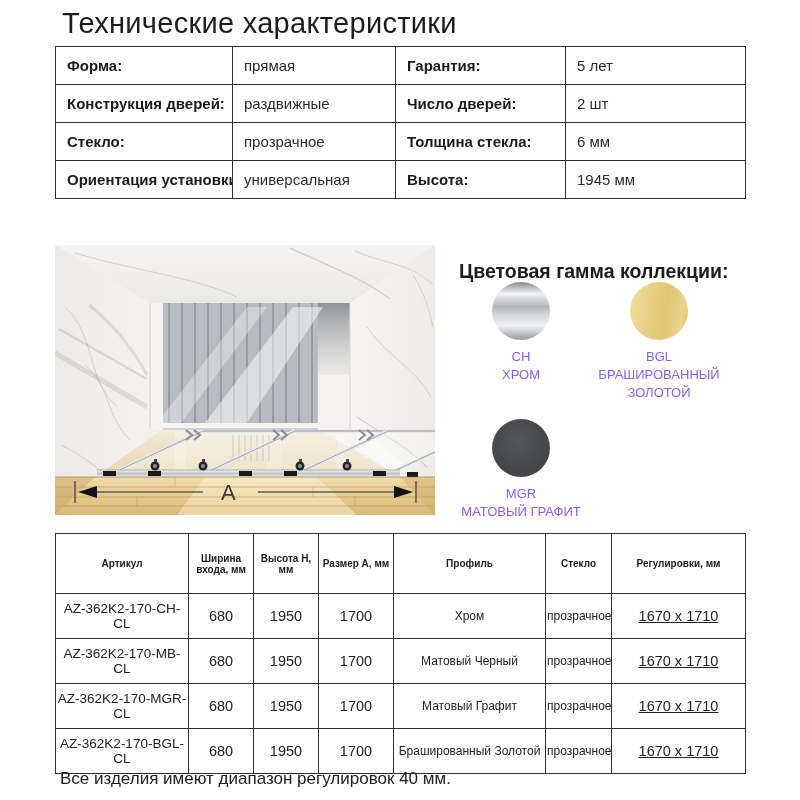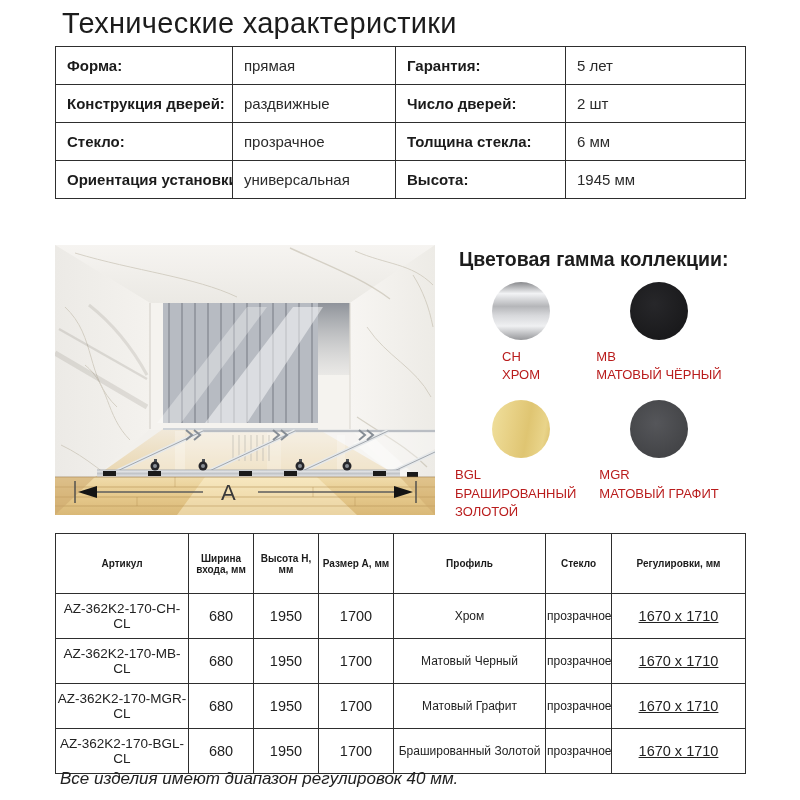--- a/index.html
+++ b/index.html
@@ -14,42 +14,42 @@
   .spec-table{position:absolute;left:55px;top:46px;width:690px;table-layout:fixed;}
   .spec-table td{border:1px solid #2e2e2e;height:37px;padding:0 8px 0 11px;
                  font-size:15px;vertical-align:middle;white-space:nowrap;overflow:hidden;}
   .spec-table td.lbl{font-weight:700;color:#1b1b1b;}
   .spec-table td.val{color:#2b2b2b;}
 
   
   .product-image{position:absolute;left:55px;top:245px;width:380px;height:270px;}
 
   
-  .colors-title{position:absolute;left:459px;top:248px;font-size:19.5px;font-weight:700;color:#1c1c1c;}
+  .colors-title{position:absolute;left:459px;top:260px;font-size:19.5px;font-weight:700;color:#1c1c1c;}
   .swatch-grid{position:absolute;left:452px;top:282px;width:276px;
                display:grid;grid-template-columns:138px 138px;row-gap:16px;}
   .swatch{display:flex;flex-direction:column;align-items:center;}
   .swatch .dot{width:58px;height:58px;border-radius:50%;margin-bottom:8px;}
   .dot-chrome{background:linear-gradient(180deg,#88898c 0%,#f2f3f5 20%,#b5b6b9 42%,#d8d9dc 58%,#eff0f2 76%,#97989b 100%);}
   .dot-black{background:radial-gradient(circle at 42% 38%,#27272a 0%,#1a1a1c 70%);}
   .dot-gold{background:linear-gradient(100deg,#f0e09e 0%,#e7d084 35%,#dfc572 60%,#e9d48a 85%,#d9bd66 100%);}
   .dot-graphite{background:radial-gradient(circle at 45% 40%,#55565a 0%,#454649 65%,#3d3e41 100%);}
-  .swatch .cap{font-size:13px;line-height:1.4;color:#b91c1c;text-align:left;max-width:132px;}
+  .swatch .cap{font-size:13px;line-height:1.4;color:#8b5cf6;text-align:center;max-width:132px;}
 
   
   .prod-table{position:absolute;left:55px;top:533px;width:690px;table-layout:fixed;}
   .prod-table th,.prod-table td{border:1px solid #2e2e2e;text-align:center;vertical-align:middle;}
   .prod-table th{height:59px;font-size:10px;font-weight:700;color:#1b1b1b;padding:0 3px;}
   .prod-table td{height:42px;color:#222;}
   .prod-table td.sku{font-size:13.5px;}
   .prod-table td.num{font-size:14.5px;}
   .prod-table td.small{font-size:12px;}
   .prod-table td.adj{font-size:14.5px;text-decoration:underline;}
 
-  .footnote{position:absolute;left:60px;top:769px;font-size:17px;color:#212121;font-style:italic;}
+  .footnote{position:absolute;left:60px;top:769px;font-size:17px;color:#212121;}
 </style>
 </head>
 <body>
 
 <div class="page-title">Технические характеристики</div>
 
 <table class="spec-table">
   <colgroup>
       <col style="width:177px">
       <col style="width:163px">
@@ -270,25 +270,20 @@
 </div>
 
 <div class="colors-title">Цветовая гамма коллекции:</div>
 <div class="swatch-grid">
   <div class="swatch">
     <div class="dot dot-chrome"></div>
     <div class="cap"><span>CH</span><br>
       <span>ХРОМ</span></div>
   </div>
   <div class="swatch">
-    <div class="dot dot-black"></div>
-    <div class="cap"><span>MB</span><br>
-      <span>МАТОВЫЙ ЧЁРНЫЙ</span></div>
-  </div>
-  <div class="swatch">
     <div class="dot dot-gold"></div>
     <div class="cap"><span>BGL</span><br>
       <span>БРАШИРОВАННЫЙ ЗОЛОТОЙ</span></div>
   </div>
   <div class="swatch">
     <div class="dot dot-graphite"></div>
     <div class="cap"><span>MGR</span><br>
       <span>МАТОВЫЙ ГРАФИТ</span></div>
   </div>
 </div>

